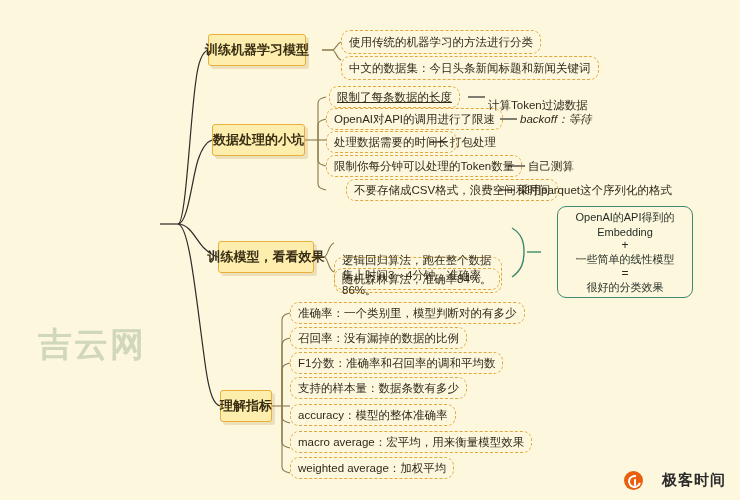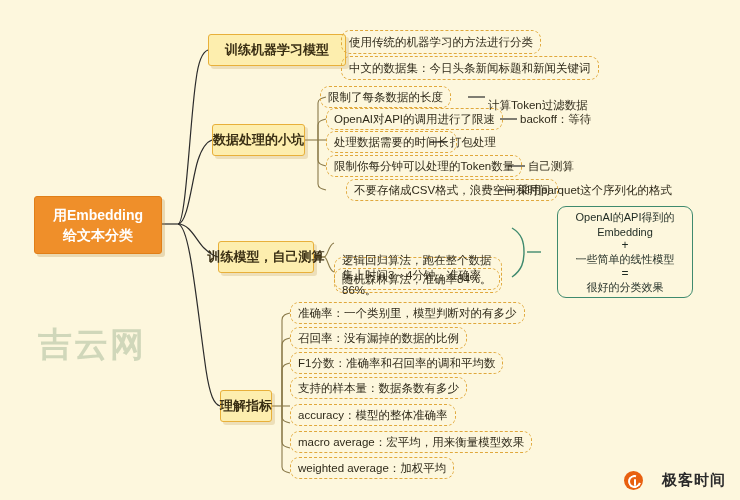--- a/index.html
+++ b/index.html
@@ -239,48 +239,44 @@
     </g>
 
     <g fill="none" stroke="#3f8a6e" stroke-width="1.4">
       <path d="M512,228 C522,234 524,242 524,252 C524,262 522,270 512,277"></path>
       <line x1="527" y1="252" x2="541" y2="252"></line>
     </g>
   </svg>
 
   <div class="watermark">吉云网</div>
 
-  <div class="root-node">
-    <span>用Embedding</span>
-    <span>给文本分类</span>
-  </div>
-
-  <div class="branch-node" style="left:208px; top:34px; width:138px; height:32px;">训练机器学习模型</div>
+
+  <div class="branch-node" style="left:208px; top:34px; width:98px; height:32px;">训练机器学习模型</div>
 
   <div class="leaf-node" style="left:341px; top:30px; height:24px;">使用传统的机器学习的方法进行分类</div>
   <div class="leaf-node" style="left:341px; top:56px; height:24px;">中文的数据集：今日头条新闻标题和新闻关键词</div>
 
   <div class="branch-node" style="left:212px; top:124px; width:93px; height:32px;">数据处理的小坑</div>
 
-  <div class="leaf-node" style="left:320px; top:86px; height:22px;">限制了每条数据的长度</div>
+  <div class="leaf-node" style="left:329px; top:86px; height:22px;text-decoration:underline;">限制了每条数据的长度</div>
   <div class="tail-text" style="left:488px; top:98px;text-align:right;">计算Token过滤数据</div>
 
   <div class="leaf-node" style="left:326px; top:108px; height:22px;">OpenAI对API的调用进行了限速</div>
-  <div class="tail-text" style="left:520px; top:112px;">backoff：等待</div>
+  <div class="tail-text" style="left:520px; top:112px;font-style:italic;">backoff：等待</div>
 
   <div class="leaf-node" style="left:326px; top:131px; height:22px;">处理数据需要的时间长</div>
   <div class="tail-text" style="left:450px; top:135px;">打包处理</div>
 
   <div class="leaf-node" style="left:326px; top:155px; height:22px;">限制你每分钟可以处理的Token数量</div>
   <div class="tail-text" style="left:528px; top:159px;">自己测算</div>
 
   <div class="leaf-node" style="left:326px; top:179px; height:22px;margin-left:20px;">不要存储成CSV格式，浪费空间和时间</div>
   <div class="tail-text" style="left:518px; top:183px;">采用parquet这个序列化的格式</div>
 
-  <div class="branch-node" style="left:218px; top:241px; width:96px; height:32px;">训练模型，自己测算</div>
+  <div class="branch-node" style="left:218px; top:241px; width:96px; height:32px;">训练模型，看看效果</div>
 
   <div class="leaf-node" style="left:334px; top:232px; height:22px;margin-top:36px;">随机森林算法，准确率84%。</div>
   <div class="leaf-node multiline" style="left:334px; top:257px; width:168px; height:36px;">逻辑回归算法，跑在整个数据集上时间3～4分钟，准确率86%。</div>
 
   <div class="summary-box">
     <span>OpenAI的API得到的</span>
     <span>Embedding</span>
     <span class="op">+</span>
     <span>一些简单的线性模型</span>
     <span class="op">=</span>

